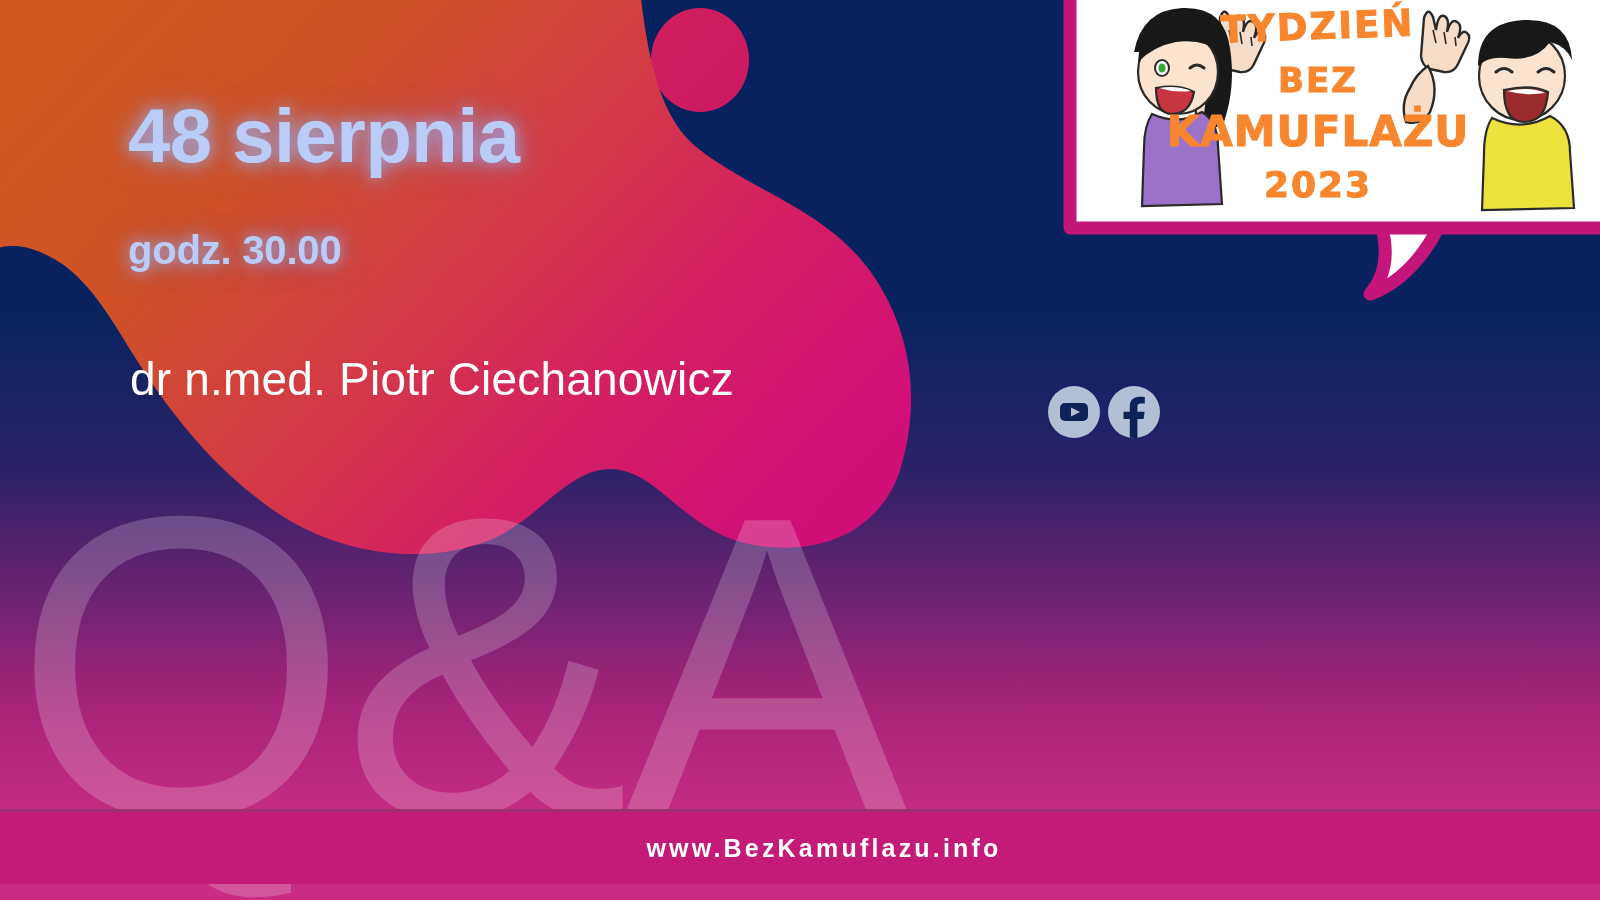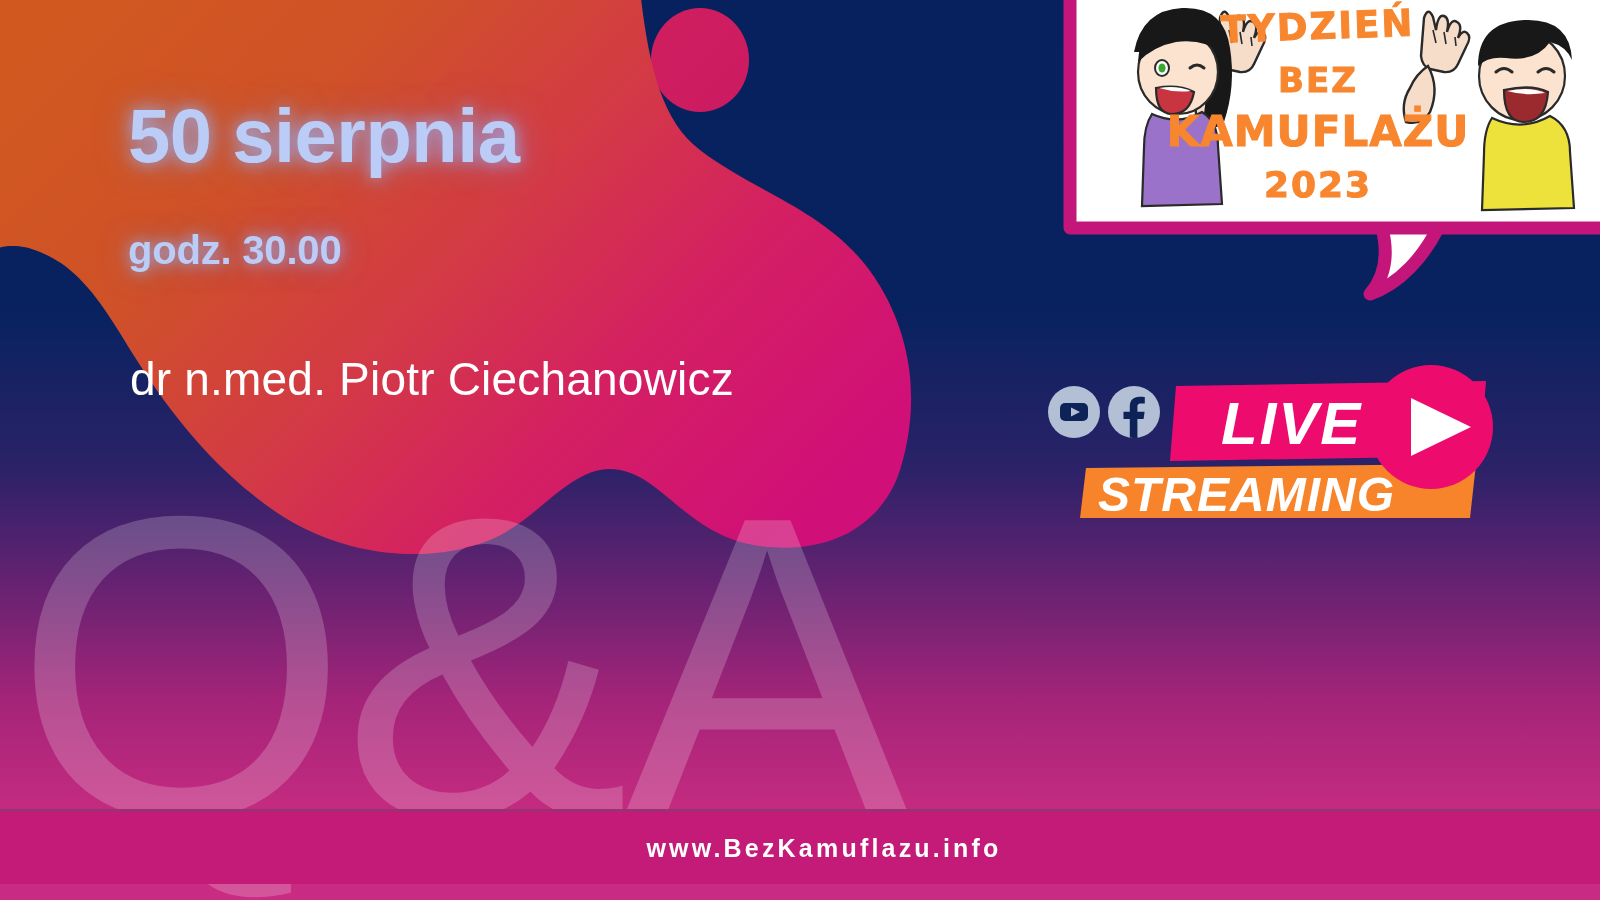--- a/index.html
+++ b/index.html
@@ -141,21 +141,21 @@
       C 572,461 540,520 490,540
       C 420,568 334,552 276,512
       C 196,457 150,382 118,330
       C 86,278 64,262 40,252
       C 18,243 4,246 -10,250
       Z"></path>
   </svg>
 
   <div class="watermark">Q&amp;A</div>
 
-  <div class="date-line">50 sierpnia</div>
+  <div class="date-line">48 sierpnia</div>
   <div class="time-line">godz. 30.00</div>
   <div class="speaker">dr n.med. Piotr Ciechanowicz</div>
 
 
   <div class="logo-bubble">
     <svg viewBox="0 0 580 320" preserveAspectRatio="none">
 
       <path fill="#ffffff" stroke="#c4167a" stroke-width="13" stroke-linejoin="round" d="M 18,-40 L 600,-40 L 600,244 L 330,244
                C 336,268 334,292 318,310
                C 348,300 372,272 386,244
@@ -210,31 +210,18 @@
       <circle cx="26" cy="26" r="26" fill="#b3bfd4"></circle>
       <rect x="12" y="17" width="28" height="18" rx="5" fill="#0d2358"></rect>
       <path d="M23 21.5 L32 26 L23 30.5 Z" fill="#b3bfd4"></path>
     </svg>
     <svg width="52" height="52" viewBox="0 0 52 52">
       <circle cx="26" cy="26" r="26" fill="#b3bfd4"></circle>
       <path fill="#0d2358" d="M29.4 52V33h6.2l1-7.3h-7.2v-4.6c0-2.1.6-3.5 3.6-3.5h3.8v-6.5c-.7-.1-3-.3-5.6-.3-5.6 0-9.4 3.4-9.4 9.6v5.3h-6.3V33h6.3v18.6c1.2.2 2.5.4 3.8.4 1.3 0 2.6-.1 3.8-.3z"></path>
     </svg>
   </div>
 
-  <div class="live-block">
-    <svg viewBox="0 0 450 140">
-
-      <polygon points="130,8 440,3 434,78 124,83" fill="#ed0c6e"></polygon>
-      <text x="175" y="66" font-family="'Liberation Sans', sans-serif" font-size="60" font-weight="700" font-style="italic" fill="#ffffff" letter-spacing="2">LIVE</text>
-
-      <polygon points="40,90 430,86 424,140 34,140" fill="#f7832a"></polygon>
-      <text x="52" y="133" font-family="'Liberation Sans', sans-serif" font-size="48" font-weight="700" font-style="italic" fill="#ffffff" letter-spacing="1">STREAMING</text>
-
-      <circle cx="385" cy="49" r="62" fill="#ed0c6e"></circle>
-      <path d="M365 20 L425 49 L365 78 Z" fill="#ffffff"></path>
-    </svg>
-  </div>
 
   <div class="footer-bar">
     <span class="footer-url">www.BezKamuflazu.info</span>
   </div>
 
 </div>
 
 </body></html>

